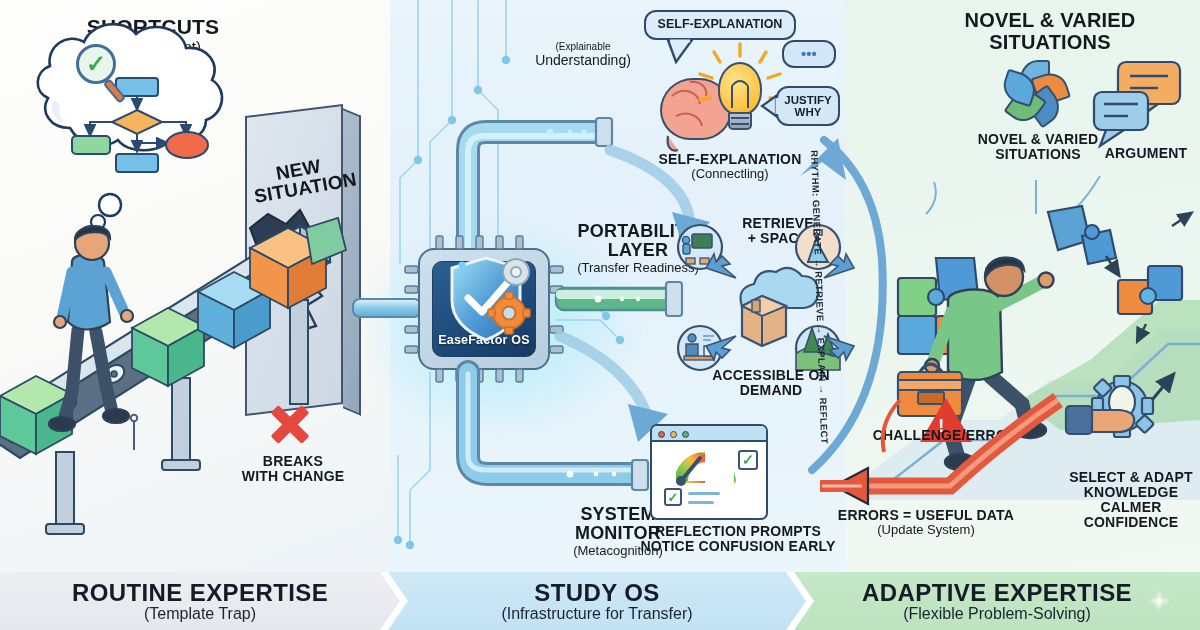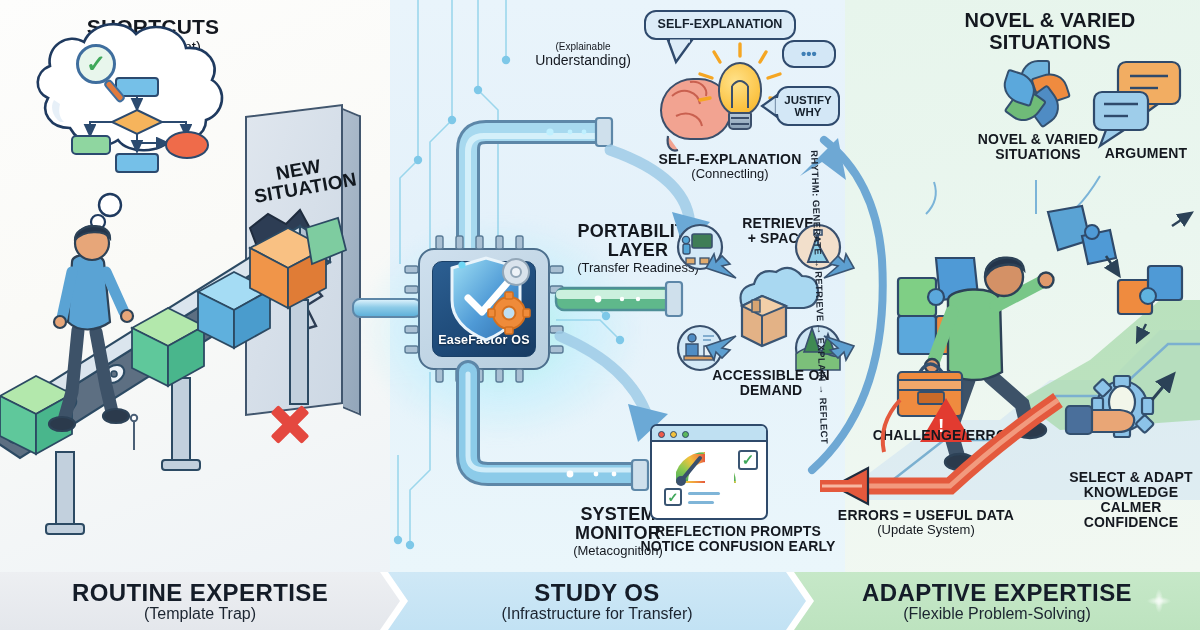--- a/index.html
+++ b/index.html
@@ -361,20 +361,24 @@
     <line x1="134" y1="418" x2="134" y2="450" stroke="#4a5f76" stroke-width="2"></line>
     <circle cx="134" cy="418" r="3.2" fill="#ffffff" stroke="#4a5f76" stroke-width="2"></circle>
   </svg>
 
 
   <div id="x-mark">
       <span></span>
       <span></span>
     </div>
 
+  <div class="lbl cap" style="left:228px; top:454px; width:130px;">
+    <span class="t">BREAKS</span>
+    <span class="t">WITH CHANGE</span>
+  </div>
 
   <div class="pipe pipe-h" style="left:352px; top:298px; width:70px;"></div>
 
   <svg class="overlay">
     <path d="M468,250 L468,150 Q468,132 486,132 L600,132" fill="none" stroke="#5d87a8" stroke-width="24" stroke-linecap="round"></path>
     <path d="M468,250 L468,150 Q468,132 486,132 L600,132" fill="none" stroke="#a7d9ef" stroke-width="18" stroke-linecap="round"></path>
     <path d="M468,250 L468,152 Q468,136 484,136 L598,136" fill="none" stroke="#d9f2fb" stroke-width="6" stroke-linecap="round" opacity=".9"></path>
     <g fill="#bff0ff">
       <circle cx="550" cy="132" r="3.6"></circle>
         <circle cx="570" cy="132" r="2.4"></circle>

